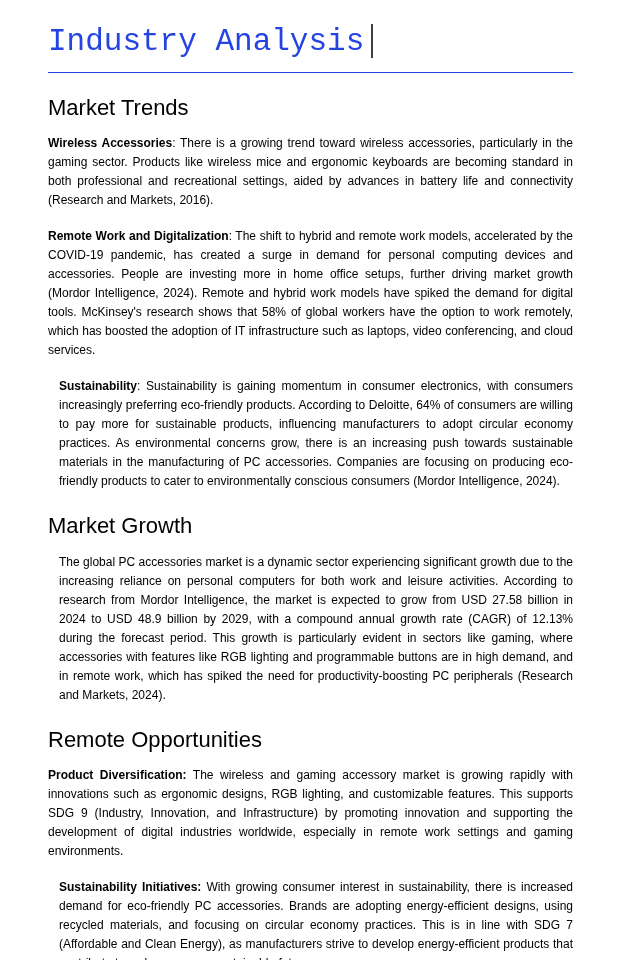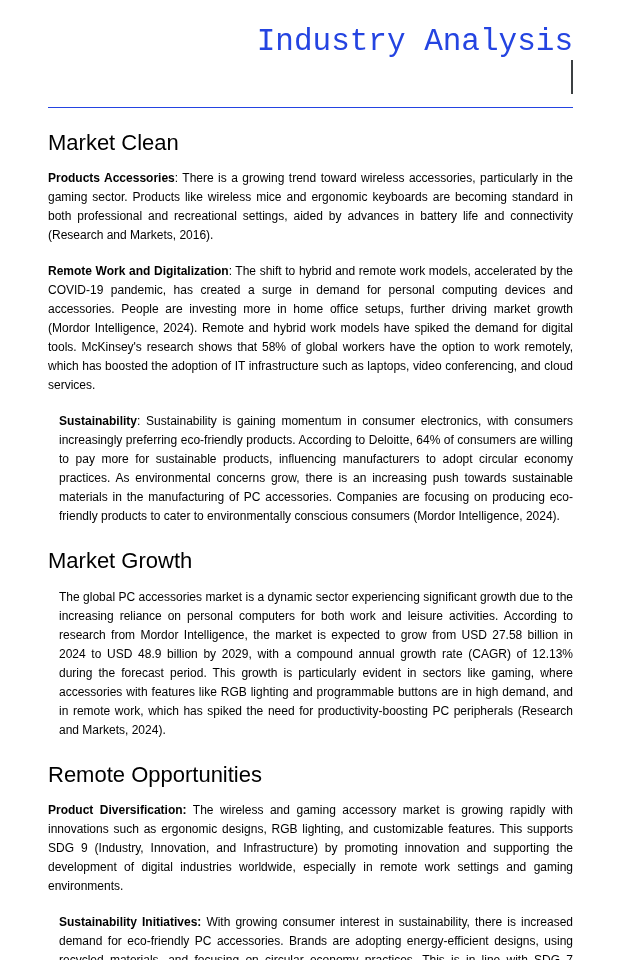--- a/index.html
+++ b/index.html
@@ -4,21 +4,21 @@
 <style>
   :root { --accent:#2444e1; }
   * { box-sizing:border-box; }
   html,body { margin:0; padding:0; background:#ffffff; }
   .page {
     width:621px; min-height:960px;
     padding:24px 48px 36px 48px;
     font-family:"Liberation Sans","DejaVu Sans",sans-serif;
     color:#000;
   }
-  .title-row { display:flex; align-items:flex-end; margin:0 0 12px 0;flex-direction:column; }
+  .title-row { display:flex; align-items:center; margin:0 0 12px 0; }
   .doc-title {
     margin:0;
     font-family:"Liberation Mono","DejaVu Sans Mono",monospace;
     font-weight:400;
     font-size:31px;
     line-height:1.15;
     color:var(--accent);
     white-space:nowrap;
   }
   .caret {
@@ -54,22 +54,22 @@
 
 <div class="page">
 
   <div class="title-row">
     <h1 class="doc-title">Industry Analysis</h1>
     <span class="caret"></span>
   </div>
   <hr class="divider">
 
   <section>
-    <h2>Market Clean</h2>
-    <p><b>Products Accessories</b><span>: There is a growing trend toward wireless accessories, particularly in the gaming sector. Products like wireless mice and ergonomic keyboards are becoming standard in both professional and recreational settings, aided by advances in battery life and connectivity (Research and Markets, 2016).</span></p>
+    <h2>Market Trends</h2>
+    <p><b>Wireless Accessories</b><span>: There is a growing trend toward wireless accessories, particularly in the gaming sector. Products like wireless mice and ergonomic keyboards are becoming standard in both professional and recreational settings, aided by advances in battery life and connectivity (Research and Markets, 2016).</span></p>
     <p><b>Remote Work and Digitalization</b><span>: The shift to hybrid and remote work models, accelerated by the COVID-19 pandemic, has created a surge in demand for personal computing devices and accessories. People are investing more in home office setups, further driving market growth (Mordor Intelligence, 2024). Remote and hybrid work models have spiked the demand for digital tools. McKinsey's research shows that 58% of global workers have the option to work remotely, which has boosted the adoption of IT infrastructure such as laptops, video conferencing, and cloud services.</span></p>
     <p><b>Sustainability</b><span>: Sustainability is gaining momentum in consumer electronics, with consumers increasingly preferring eco-friendly products. According to Deloitte, 64% of consumers are willing to pay more for sustainable products, influencing manufacturers to adopt circular economy practices. As environmental concerns grow, there is an increasing push towards sustainable materials in the manufacturing of PC accessories. Companies are focusing on producing eco-friendly products to cater to environmentally conscious consumers (Mordor Intelligence, 2024).</span></p>
   </section>
 
   <section>
     <h2>Market Growth</h2>
     <p><b></b><span>The global PC accessories market is a dynamic sector experiencing significant growth due to the increasing reliance on personal computers for both work and leisure activities. According to research from Mordor Intelligence, the market is expected to grow from USD 27.58 billion in 2024 to USD 48.9 billion by 2029, with a compound annual growth rate (CAGR) of 12.13% during the forecast period. This growth is particularly evident in sectors like gaming, where accessories with features like RGB lighting and programmable buttons are in high demand, and in remote work, which has spiked the need for productivity-boosting PC peripherals (Research and Markets, 2024).</span></p>
   </section>
 
   <section>

